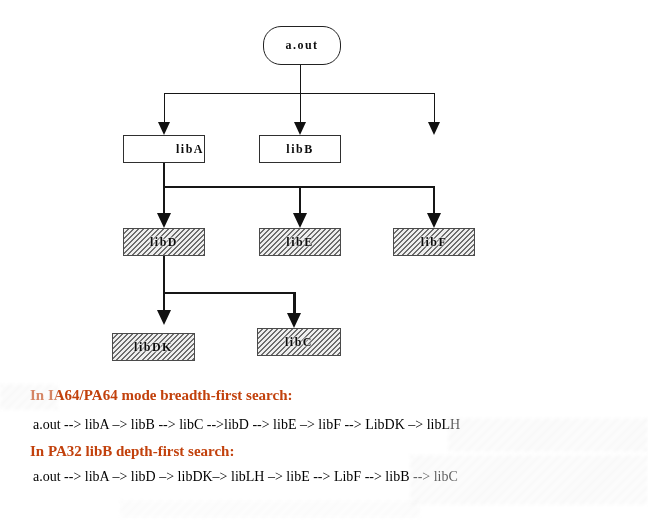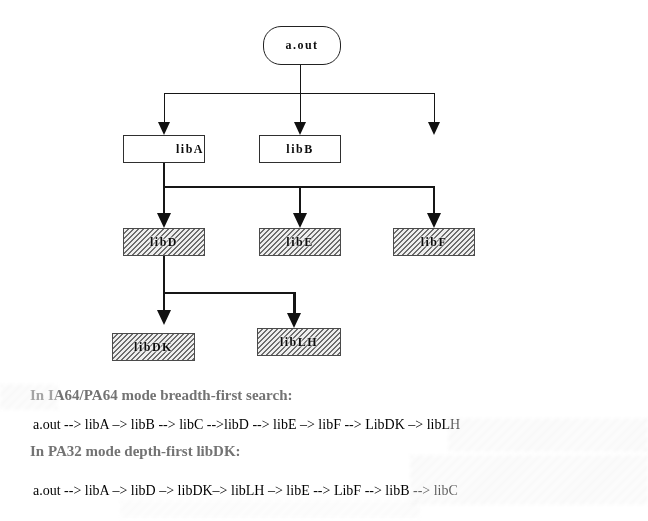--- a/index.html
+++ b/index.html
@@ -50,21 +50,21 @@
   .arrow.big {
     border-left-width: 7px;
     border-right-width: 7px;
     border-top-width: 15px;
   }
   
   .note-heading {
     position: absolute;
     font-weight: bold;
     font-size: 15px;
-    color: #737373;
+    color: #c2410c;
     white-space: nowrap;
   }
   .note-line {
     position: absolute;
     font-size: 14px;
     color: #000000;
     white-space: nowrap;
   }
   
   .artifact {
@@ -125,28 +125,28 @@
     <div class="ln" style="left:163px; top:292px; width:133px; height:2px;"></div>
     <div class="ln" style="left:163px; top:292px; width:2px; height:18px;"></div>
     <div class="ln" style="left:293px; top:292px; width:3px; height:21px;"></div>
     <div class="arrow big" style="left:157px; top:310px;"></div>
     <div class="arrow big" style="left:287px; top:313px;"></div>
 
     <div class="node hatched" style="left:112px; top:325px; width:83px; height:28px;margin-top:8px;">
       <span class="nlabel">libDK</span>
     </div>
     <div class="node hatched" style="left:257px; top:328px; width:84px; height:28px;">
-      <span class="nlabel">libLH</span>
+      <span class="nlabel">libC</span>
     </div>
   </div>
 
   <div class="notes">
     <p class="note-heading" style="left:30px; top:387px;">In IA64/PA64 mode breadth-first search:</p>
     <p class="note-line" style="left:33px; top:417px;">a.out --&gt; libA –&gt; libB --&gt; libC --&gt;libD --&gt; libE –&gt; libF --&gt; LibDK –&gt; libLH</p>
-    <p class="note-heading" style="left:30px; top:443px;">In PA32 mode depth-first libDK:</p>
-    <p class="note-line" style="left:33px; top:483px;text-align:right;">a.out --&gt; libA –&gt; libD –&gt; libDK–&gt; libLH –&gt; libE --&gt; LibF --&gt; libB --&gt; libC</p>
+    <p class="note-heading" style="left:30px; top:443px;">In PA32 libB depth-first search:</p>
+    <p class="note-line" style="left:33px; top:469px;text-align:right;">a.out --&gt; libA –&gt; libD –&gt; libDK–&gt; libLH –&gt; libE --&gt; LibF --&gt; libB --&gt; libC</p>
   </div>
 
   <div class="artifact" style="left:0px; top:384px; width:58px; height:26px;"></div>
   <div class="artifact" style="left:448px; top:418px; width:200px; height:34px;"></div>
   <div class="artifact" style="left:410px; top:455px; width:238px; height:50px;"></div>
   <div class="artifact" style="left:120px; top:500px; width:300px; height:18px; opacity:0.25;"></div>
 </div>
 
 </body></html>

